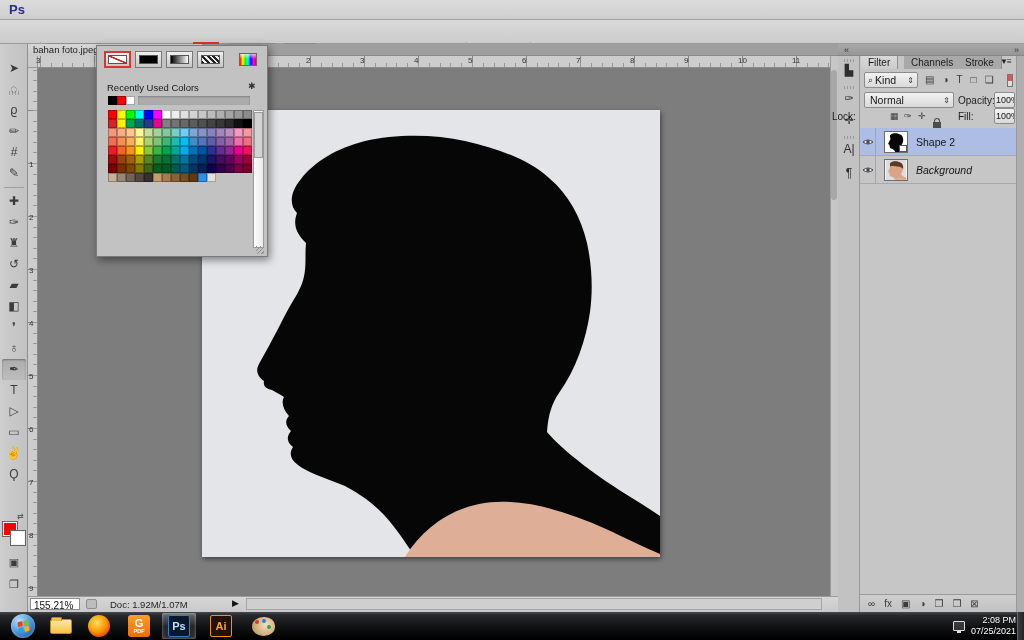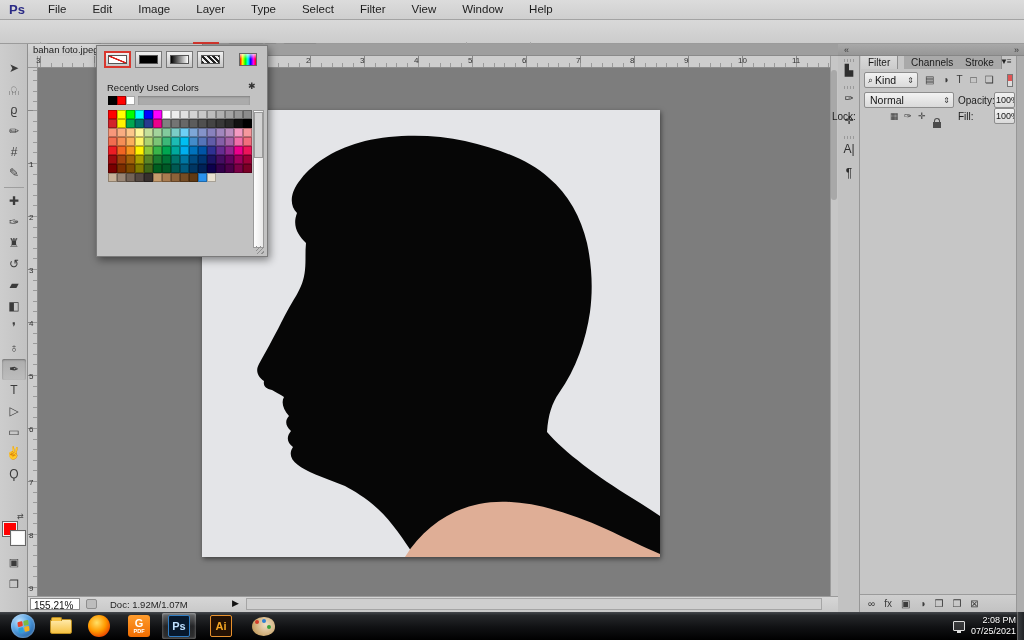--- a/index.html
+++ b/index.html
@@ -156,33 +156,20 @@
   <svg width="0" height="0" style="position:absolute">
     <defs>
       <path id="headpath" d="M 213 447 C 202 430 190 412 176 399 C 163 387 152 381 143 376 C 120 367 103 361 96 355 C 88 349 87 343 91 337 C 85 333 84 327 89 321 C 83 316 83 310 87 306 C 81 299 79 292 82 287 C 78 284 73 282 70 280 C 64 279 61 276 62 271 C 56 267 53 261 57 254 C 63 243 71 229 79 213 C 84 203 88 196 94 186 C 99 177 102 170 103 160 C 104 150 103 142 104 133 C 96 125 90 116 95 103 C 87 95 88 82 99 69 C 112 52 135 38 163 31 C 193 24 232 24 263 31 C 298 39 327 50 347 68 C 366 84 379 107 385 133 C 390 156 391 180 388 202 C 384 230 374 259 357 283 C 350 293 346 305 345 322 C 362 342 396 367 430 388 C 440 394 449 400 458 406 L 458 447 Z"></path>
       <path id="shoulderpath" d="M 203 447 C 220 419 247 400 277 394 C 315 386 362 400 404 419 C 423 428 442 437 458 444 L 458 447 Z"></path>
       <path id="hairpath" d="M 95 103 C 87 95 88 82 99 69 C 112 52 135 38 163 31 C 193 24 232 24 263 31 C 298 39 327 50 347 68 C 366 84 379 107 385 133 C 389 152 391 175 389 196 C 330 150 300 135 104 133 C 104 142 103 150 103 160 C 101 170 99 177 94 186 Z"></path>
     </defs>
   </svg>
 
   <div id="menubar" class="abs">
     <span id="ps-logo">Ps</span>
-    <div style="display:flex">
-
-    <span class="menu-item">File</span>
-        <span class="menu-item">Edit</span>
-        <span class="menu-item">Image</span>
-        <span class="menu-item">Layer</span>
-        <span class="menu-item">Type</span>
-        <span class="menu-item">Select</span>
-        <span class="menu-item">Filter</span>
-        <span class="menu-item">View</span>
-        <span class="menu-item">Window</span>
-        <span class="menu-item">Help</span>
-      </div>
   </div>
 
   <div id="optionsbar" class="abs">
     <div id="opt-grip" class="abs grip"></div>
     <span class="abs picon" style="left:13px;top:25px;font-size:13px">✒</span>
     <span class="abs" style="left:28px;top:30px;font-size:7px;color:#333">▾</span>
     <div class="abs sep" style="left:40px"></div>
     <div class="abs combo" style="left:46px;top:23px;width:56px;height:17px">
       <span class="cval">Shape</span>
         <span class="updn">⇕</span>
@@ -540,20 +527,54 @@
   <span class="abs prow-label" style="left:832px;top:111px">Lock:</span>
   <span class="abs lk" style="left:890px">▦</span>
   <span class="abs lk" style="left:904px">✑</span>
   <span class="abs lk" style="left:918px">✛</span>
   <span class="abs" style="left:933px;top:114px"><i class="lockico"></i></span>
   <span class="abs prow-label" style="left:958px;top:111px">Fill:</span>
   <div class="abs combo pcombo" style="left:994px;top:108px;width:21px">
     <span class="cval" style="padding-left:1px;font-size:9px">100%</span>
   </div>
 
+  <div class="abs layer-row selected" style="top:128px">
+    <div class="abs eye-cell" style="left:0">
+      <svg width="12" height="8" viewBox="0 0 12 8">
+          <path d="M1 4 Q6 0 11 4 Q6 8 1 4Z" fill="#e9edf6" stroke="#444"></path>
+          <circle cx="6" cy="4" r="1.7" fill="#444"></circle>
+        </svg>
+    </div>
+    <div class="abs thumb" style="left:24px">
+      <svg viewBox="0 0 458 447" width="22" height="20">
+          <rect width="458" height="447" fill="#fff"></rect>
+          <use href="#headpath" fill="#060606"></use>
+        </svg>
+    </div>
+    <div class="abs vmask-badge" style="left:39px;top:17px"></div>
+    <span class="abs layer-name" style="left:56px;top:8px">Shape 2</span>
+  </div>
+  <div class="abs layer-row" style="top:156px">
+    <div class="abs eye-cell" style="left:0">
+      <svg width="12" height="8" viewBox="0 0 12 8">
+          <path d="M1 4 Q6 0 11 4 Q6 8 1 4Z" fill="#e9edf6" stroke="#444"></path>
+          <circle cx="6" cy="4" r="1.7" fill="#444"></circle>
+        </svg>
+    </div>
+    <div class="abs thumb" style="left:24px">
+      <svg viewBox="0 0 458 447" width="22" height="20">
+          <rect width="458" height="447" fill="#dcdde0"></rect>
+          <use href="#headpath" fill="#d9a586"></use>
+          <use href="#hairpath" fill="#5b3a26"></use>
+          <use href="#shoulderpath" fill="#dfae96"></use>
+        </svg>
+    </div>
+    <span class="abs layer-name" style="left:56px;top:8px;font-style:italic">Background</span>
+
+  </div>
 
   <div id="layers-footer" class="abs">
 
   <span class="picon">∞</span>
       <span class="picon">fx</span>
       <span class="picon">▣</span>
       <span class="picon">◑</span>
       <span class="picon">❒</span>
       <span class="picon">❐</span>
       <span class="picon">⊠</span>

